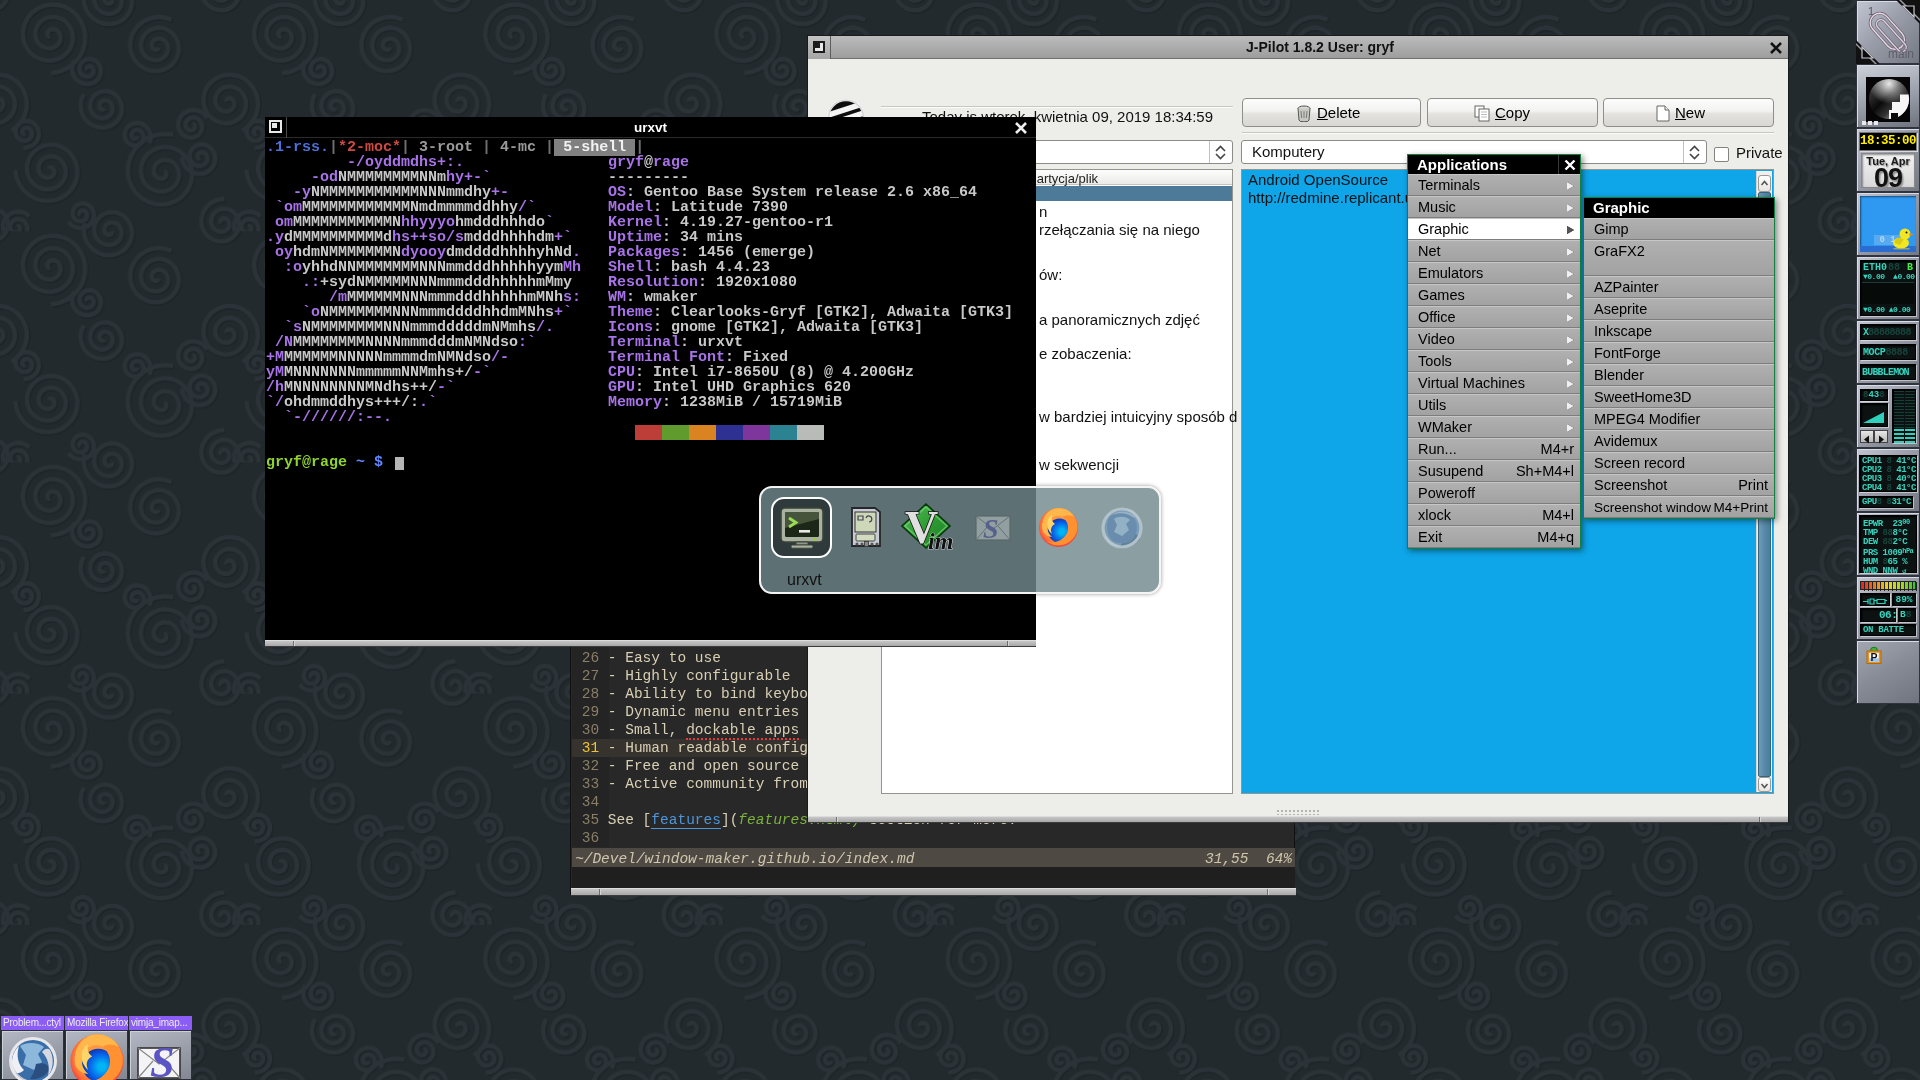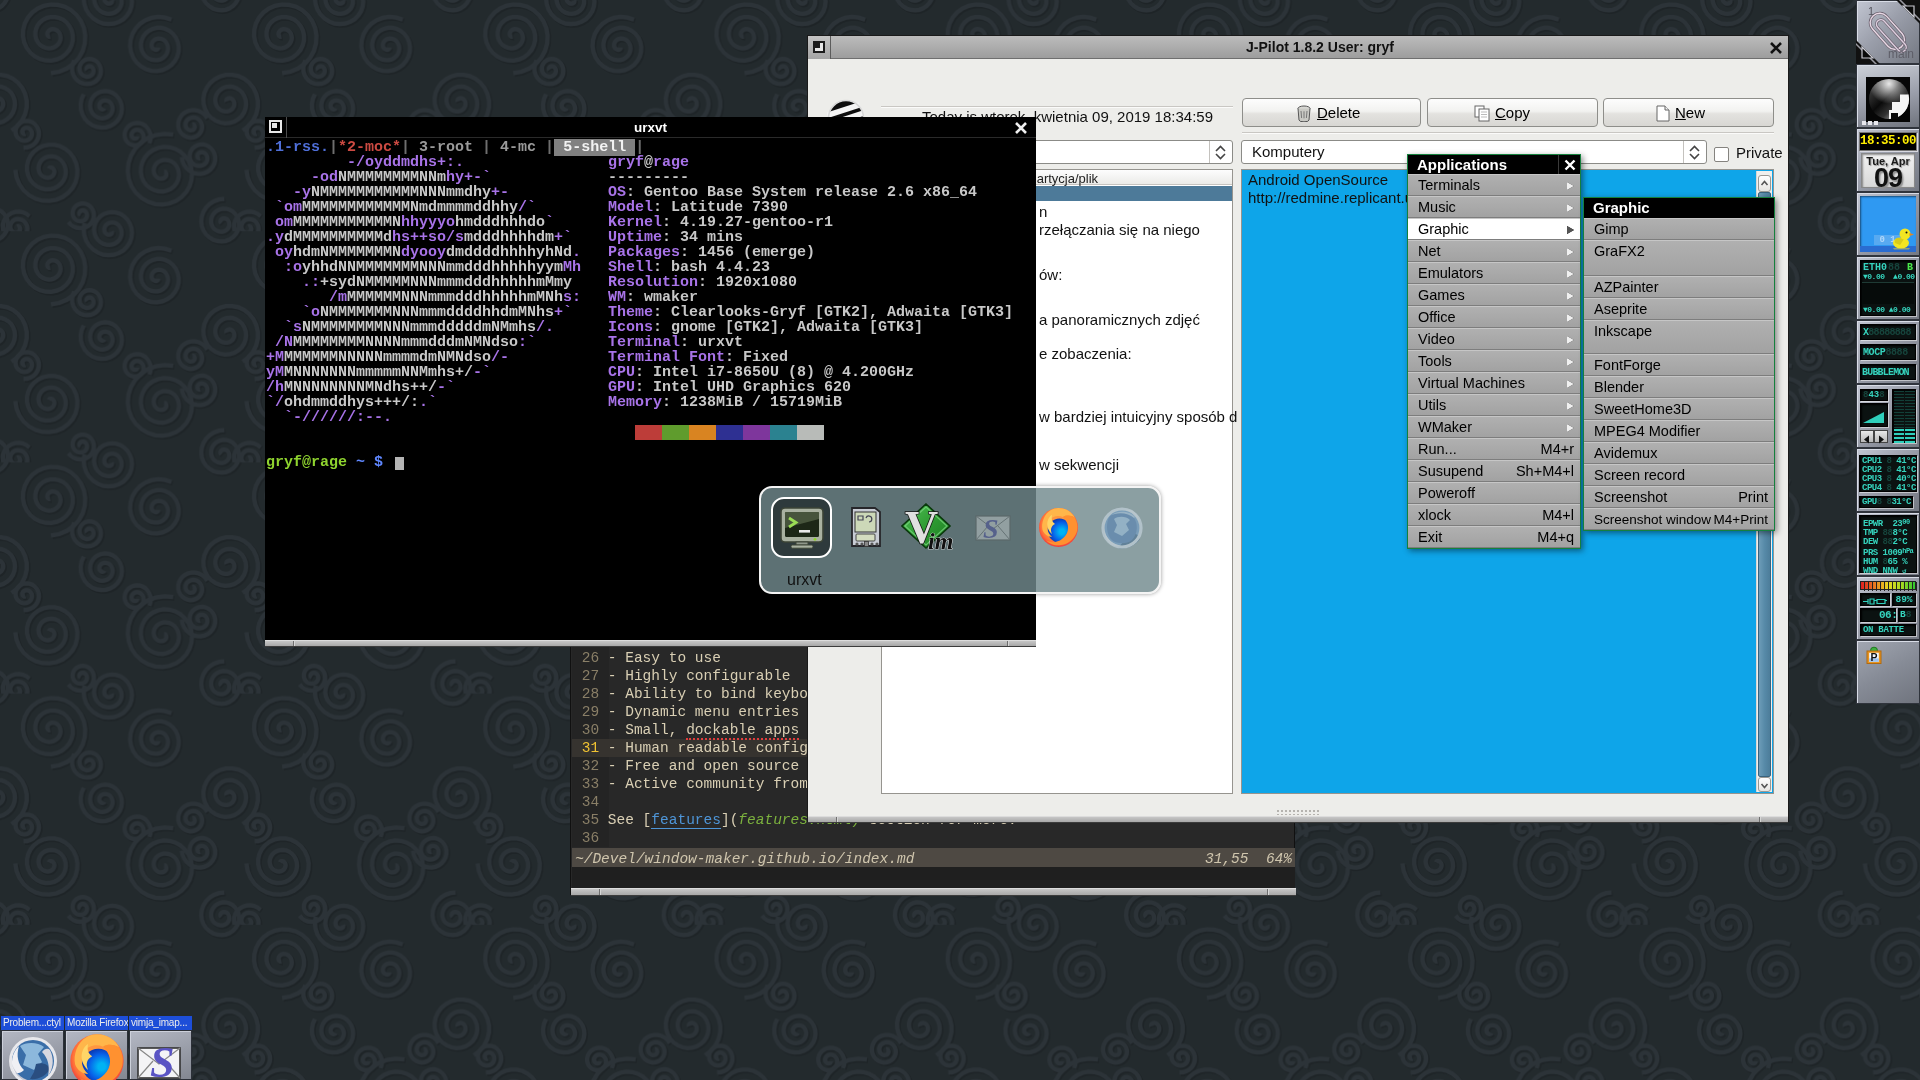--- a/index.html
+++ b/index.html
@@ -37,21 +37,21 @@
 
 .jpl { font-size:15px; color:#111; white-space:nowrap; }
 .lny { color:#f0c232; }
 
 .tile { position:absolute; left:1856px; width:64px; height:64px; background:linear-gradient(135deg,#c2c6d2 0%,#9a9eaa 45%,#747882 100%); border:1px solid #30343c; box-shadow:inset 1px 1px 0 #d8dce6; }
 .lcd { position:absolute; background:#0b1211; border:1px solid #000; box-shadow:inset 1px 1px 2px #000, 1px 1px 0 rgba(255,255,255,.5); color:#35d3bd; font-family:"Liberation Mono",monospace; font-weight:bold; }
 .ghost { color:#16443c; }
 
 
 .mini { position:absolute; width:63px; height:64px; }
-.mini .mlabel { position:absolute; left:0; top:0; right:0; height:26px; background:#1d4ed8; color:#ececec; font-size:10px; letter-spacing:-0.2px; line-height:14px; padding-left:2px; white-space:nowrap; overflow:hidden; }
+.mini .mlabel { position:absolute; left:0; top:0; right:0; height:26px; background:#8b5cf6; color:#ececec; font-size:10px; letter-spacing:-0.2px; line-height:14px; padding-left:2px; white-space:nowrap; overflow:hidden; }
 .mini .mbody { position:absolute; left:0; top:14px; right:0; bottom:0; background:linear-gradient(160deg,#b4b8c4,#838791); border:1px solid #2c3038; box-shadow:inset 1px 1px 0 #ccd0da; }
 </style></head>
 <body>
 <div id="desk">
 
 <svg class="abs" width="1920" height="1080" style="left:0;top:0">
 <defs>
 <pattern id="swirl" width="272" height="272" patternUnits="userSpaceOnUse" patternTransform="scale(0.85)">
 <rect width="272" height="272" fill="#232a2d"></rect>
 <g fill="none" stroke="#1e2427" stroke-width="6" transform="translate(1.5,1.5)">
@@ -397,21 +397,21 @@
       </div>
       <div class="item" style="height:36px;">
         <span class="mtxt">GraFX2</span>
       </div>
       <div class="item" style="height:22px;">
         <span class="mtxt">AZPainter</span>
       </div>
       <div class="item" style="height:22px;">
         <span class="mtxt">Aseprite</span>
       </div>
-      <div class="item" style="height:34px;text-decoration:underline;">
+      <div class="item" style="height:22px;text-decoration:underline;">
         <span class="mtxt">Inkscape</span>
       </div>
       <div class="item" style="height:22px;">
         <span class="mtxt">FontForge</span>
       </div>
       <div class="item" style="height:22px;">
         <span class="mtxt">Blender</span>
       </div>
       <div class="item" style="height:22px;">
         <span class="mtxt">SweetHome3D</span>

